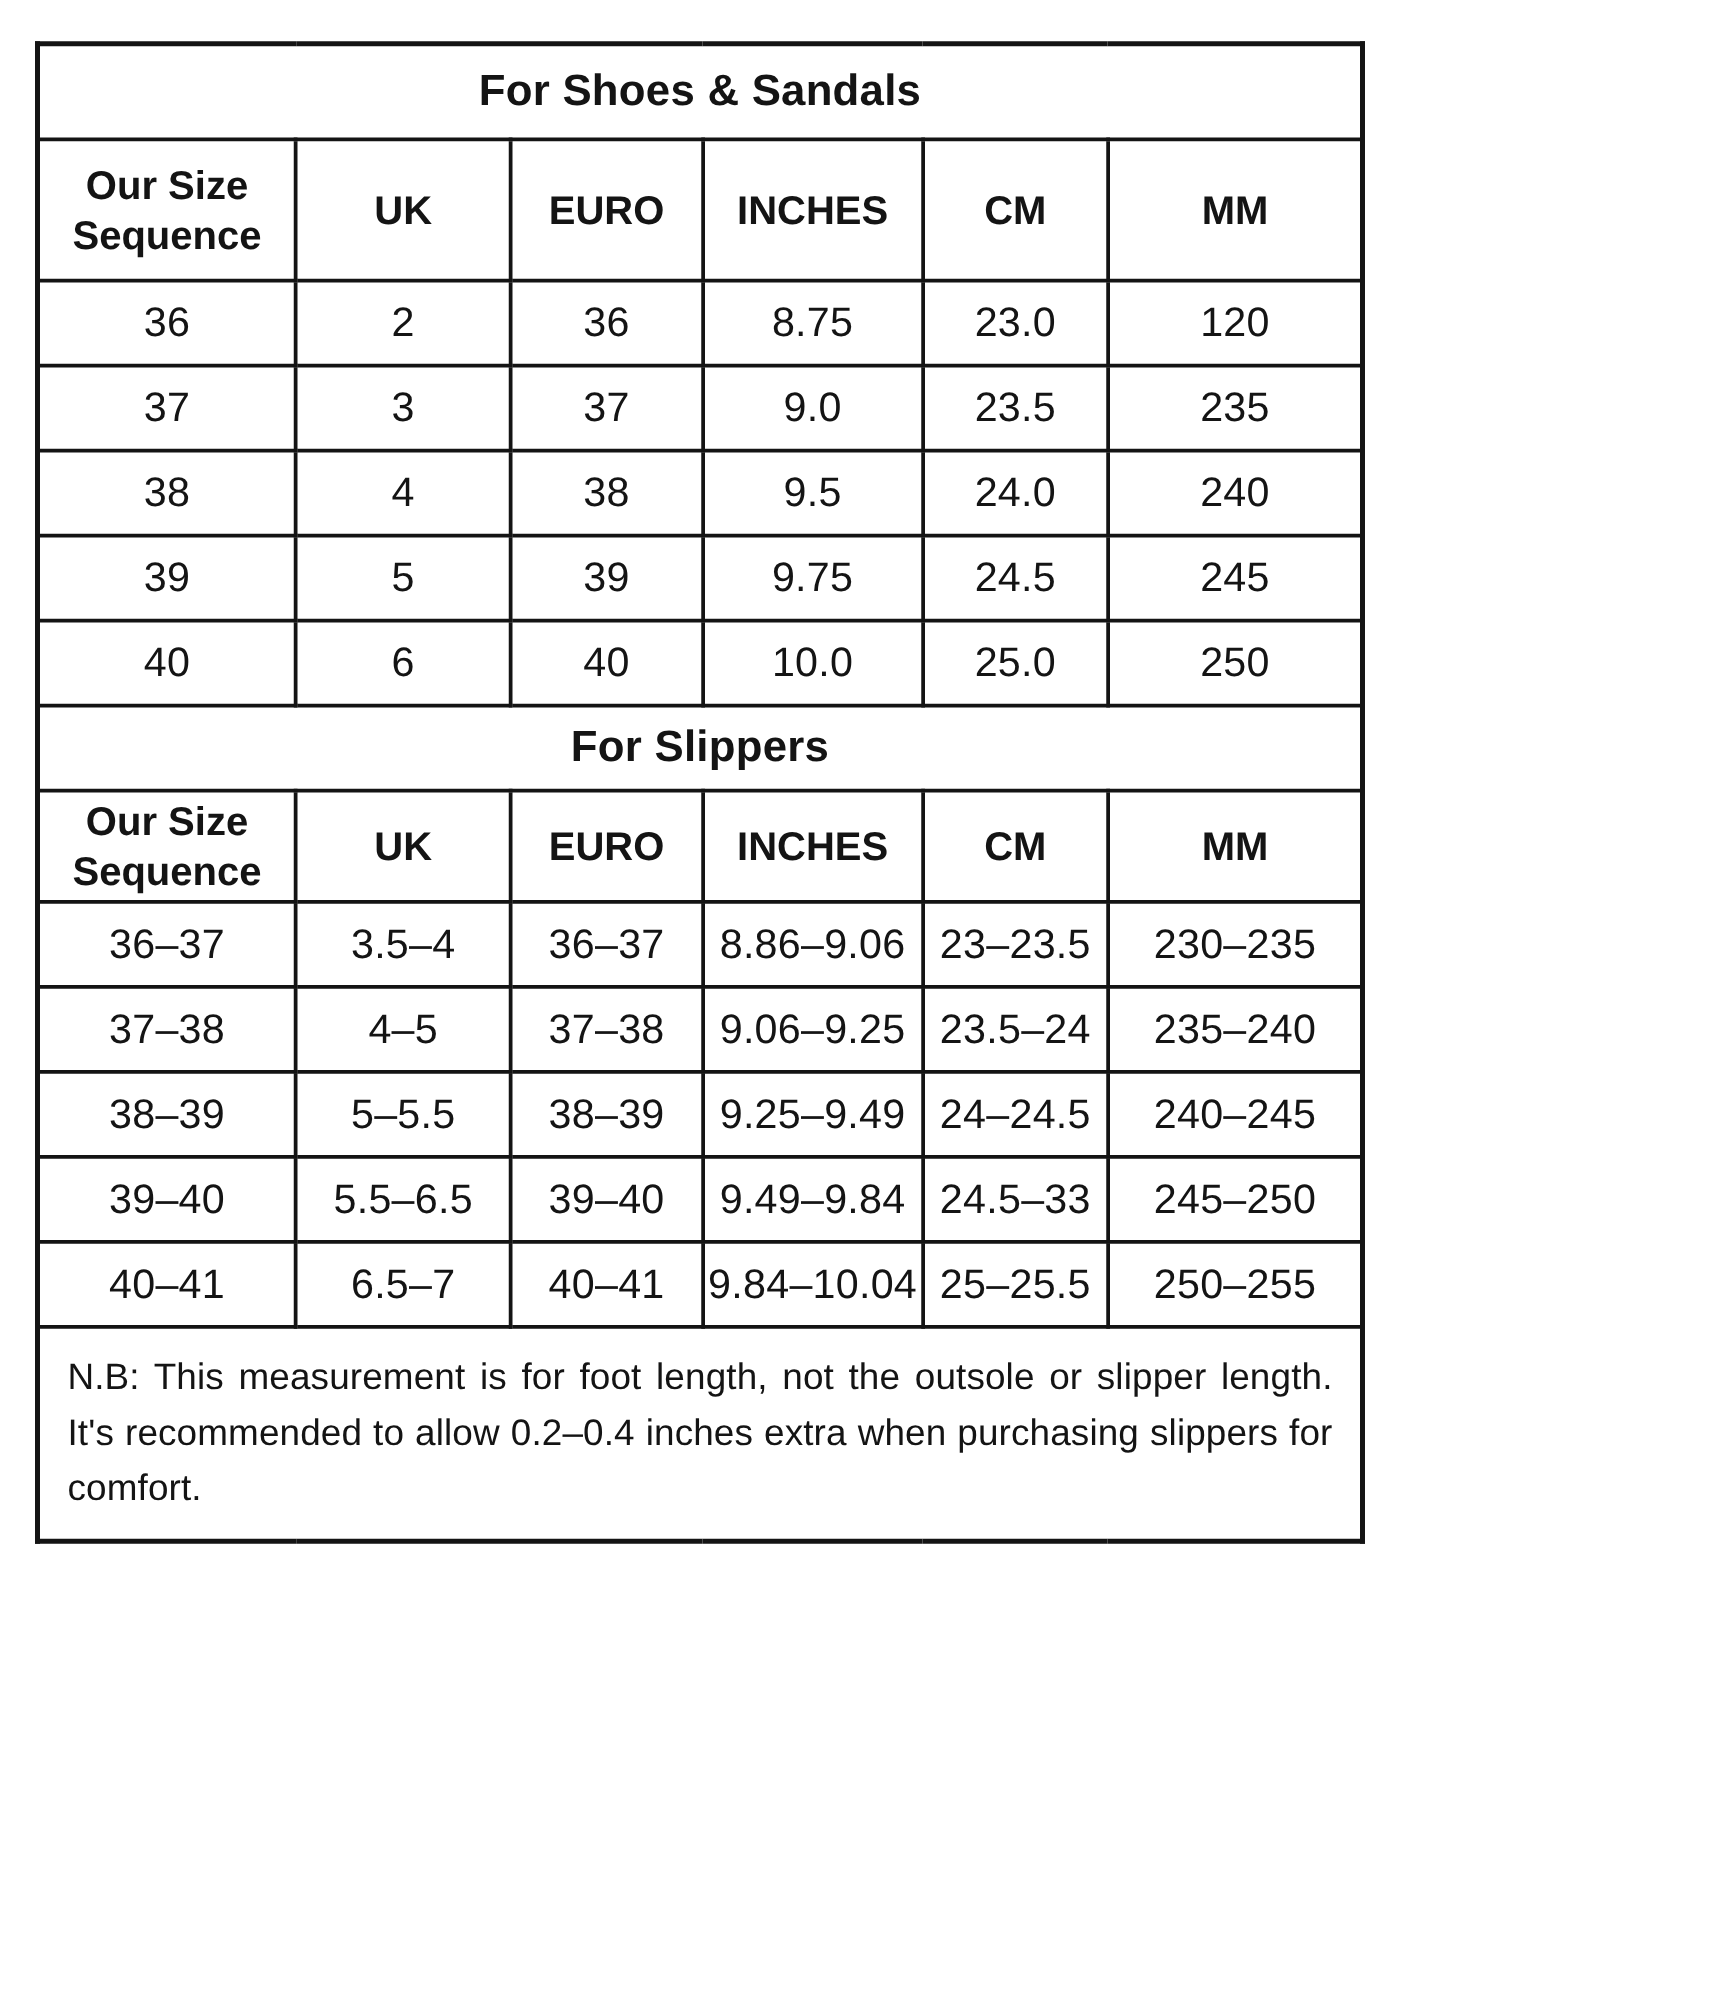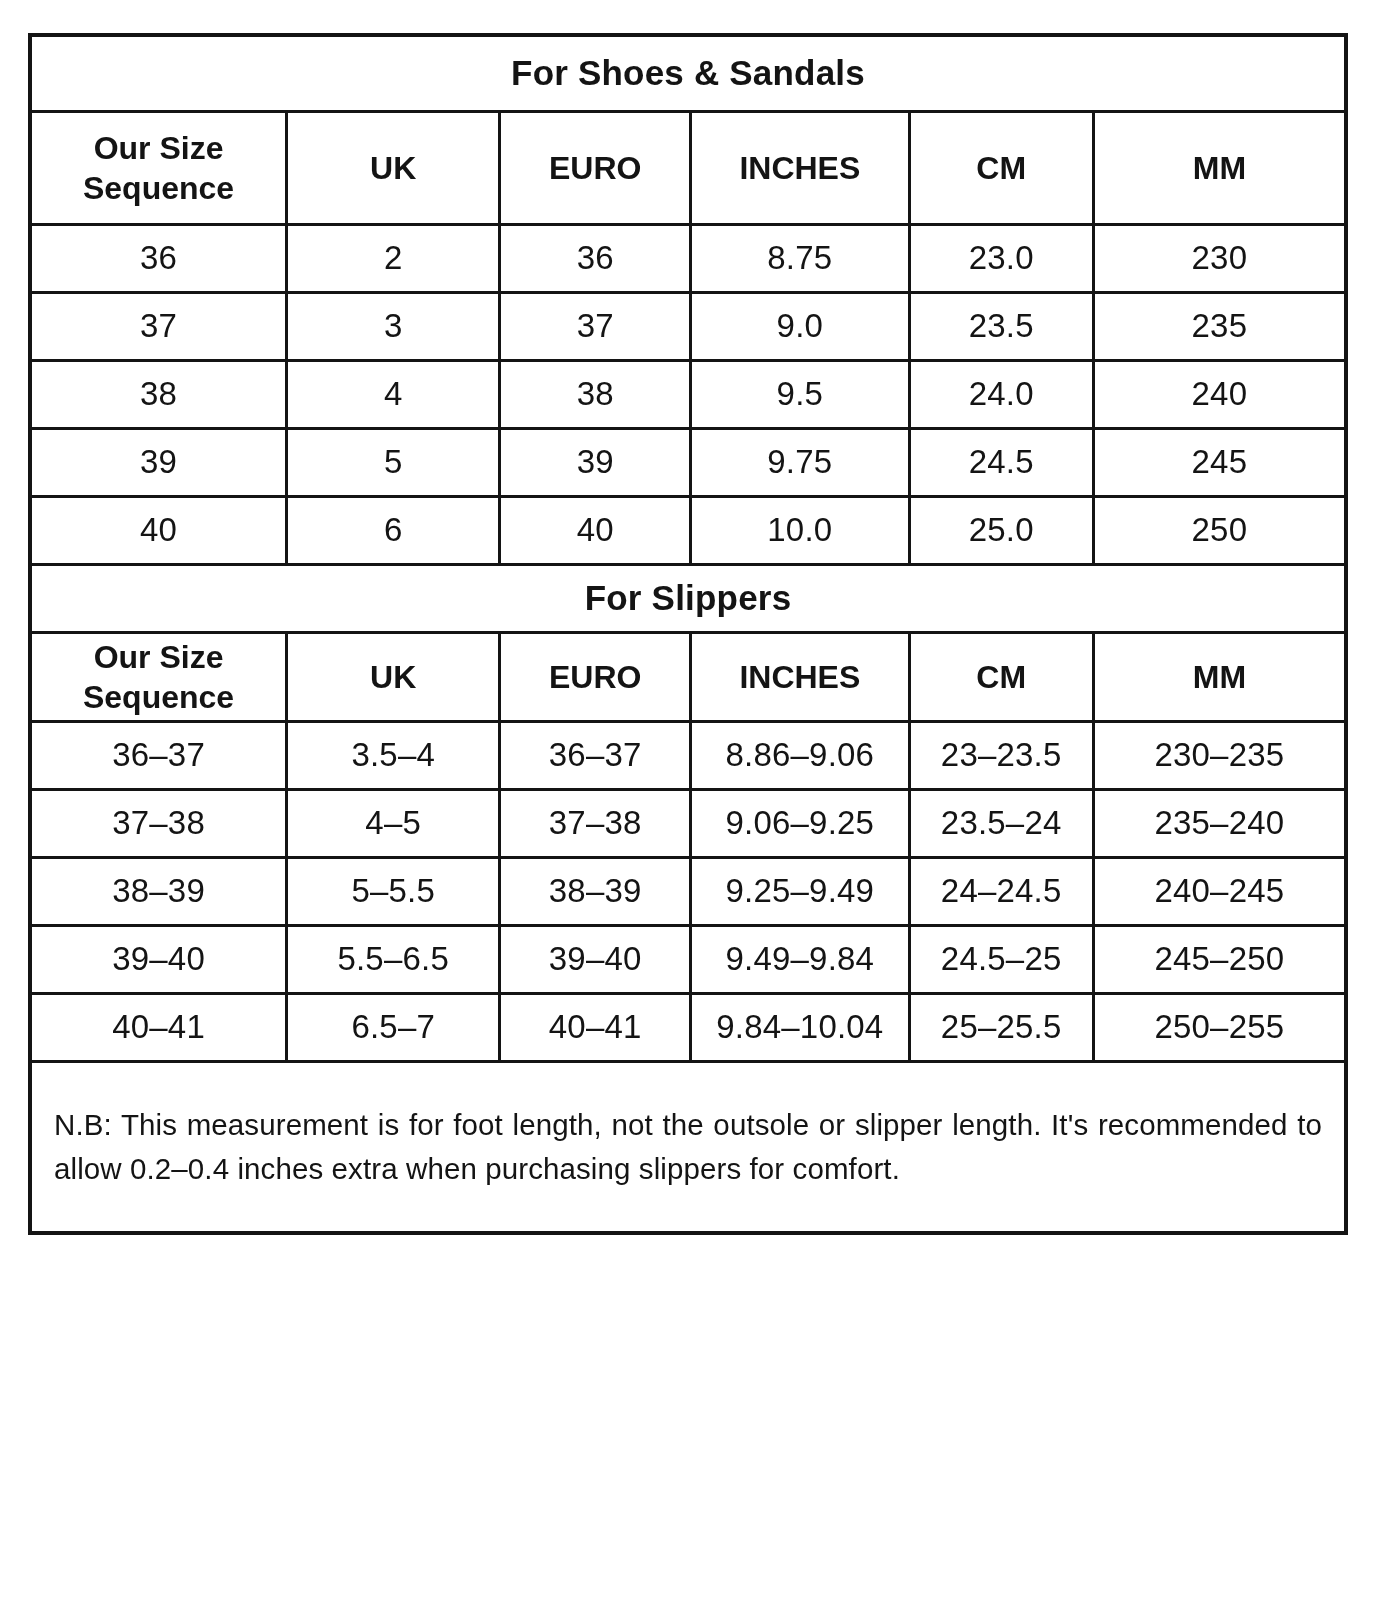--- a/index.html
+++ b/index.html
@@ -13,21 +13,21 @@
   .page {
     width: 1376px;
     height: 1600px;
     background: #ffffff;
     position: relative;
   }
   .sheet {
     position: absolute;
     left: 28px;
     top: 33px;
-    width: 1320px;
+    width: 1064px;
   }
   table.chart {
     border-collapse: collapse;
     table-layout: fixed;
     width: 100%;
     border: 4px solid #141414;
   }
   table.chart td, table.chart th {
     border: 3px solid #141414;
     text-align: center;
@@ -109,21 +109,21 @@
           </tr>
       </tbody>
 
       <tbody>
           <tr class="data-row">
             <td>36</td>
             <td>2</td>
             <td>36</td>
             <td>8.75</td>
             <td>23.0</td>
-            <td>230</td>
+            <td>120</td>
           </tr>
           <tr class="data-row">
             <td>37</td>
             <td>3</td>
             <td>37</td>
             <td>9.0</td>
             <td>23.5</td>
             <td>235</td>
           </tr>
           <tr class="data-row">
@@ -189,21 +189,21 @@
             <td>38–39</td>
             <td>9.25–9.49</td>
             <td>24–24.5</td>
             <td>240–245</td>
           </tr>
           <tr class="data-row">
             <td>39–40</td>
             <td>5.5–6.5</td>
             <td>39–40</td>
             <td>9.49–9.84</td>
-            <td>24.5–25</td>
+            <td>24.5–33</td>
             <td>245–250</td>
           </tr>
           <tr class="data-row">
             <td>40–41</td>
             <td>6.5–7</td>
             <td>40–41</td>
             <td>9.84–10.04</td>
             <td>25–25.5</td>
             <td>250–255</td>
           </tr>

